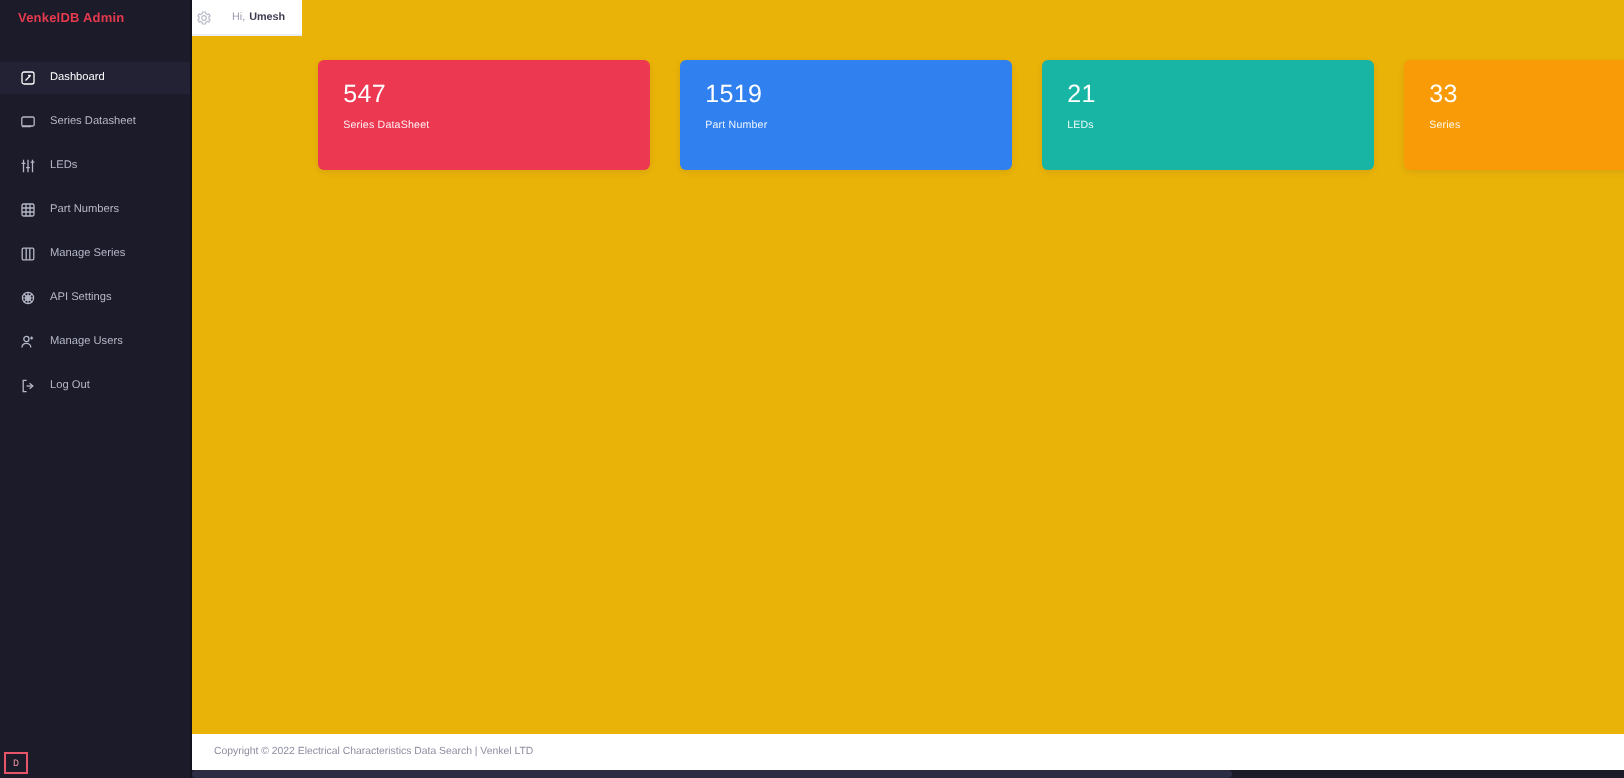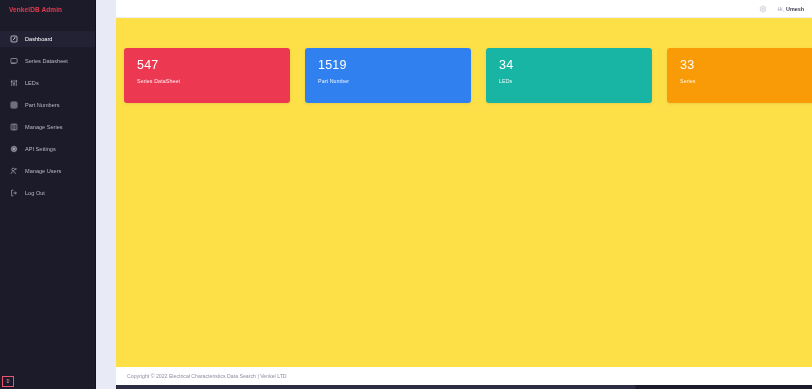--- a/index.html
+++ b/index.html
@@ -46,25 +46,24 @@
     width: 9px; height: 9px;
     display: flex; align-items: center; justify-content: center;
     flex: 0 0 9px;
   }
   .nav-item .ic svg { width: 8px; height: 8px; display: block; }
   .nav-gap { height: 6px; }
 
   
   .main {
     flex: 1; height: 389px;
-    display: flex; flex-direction: column;
-    background: #fde047;
+    display: flex; 
+    background: #eab308;
     position: relative;
     overflow: hidden;
-    margin-left: 20px;
   }
   .topbar {
     height: 18px; min-height: 18px;
     background: #ffffff;
     display: flex; align-items: center; justify-content: flex-end;
     padding-right: 8px;
     gap: 9px;
     border-bottom: 1px solid #eceef7;
   }
   .gear-btn {
@@ -291,21 +290,21 @@
           <div class="num">547</div>
           <div class="lbl">Series DataSheet</div>
         </div>
 
         <div class="card" style="background:#3080f0">
           <div class="num">1519</div>
           <div class="lbl">Part Number</div>
         </div>
 
         <div class="card" style="background:#18b5a4">
-          <div class="num">34</div>
+          <div class="num">21</div>
           <div class="lbl">LEDs</div>
         </div>
 
         <div class="card" style="background:#f99b06">
           <div class="num">33</div>
           <div class="lbl">Series</div>
         </div>
 
       </div>
     </div>

